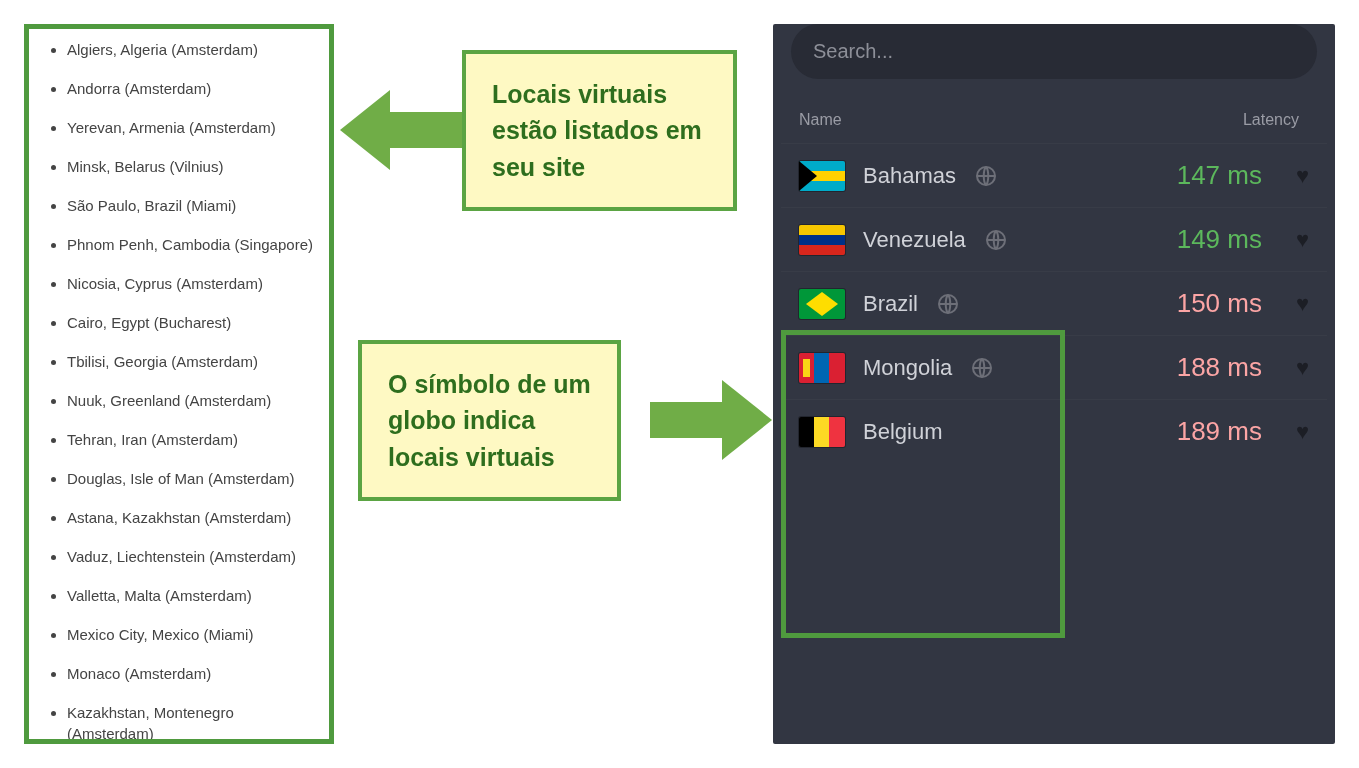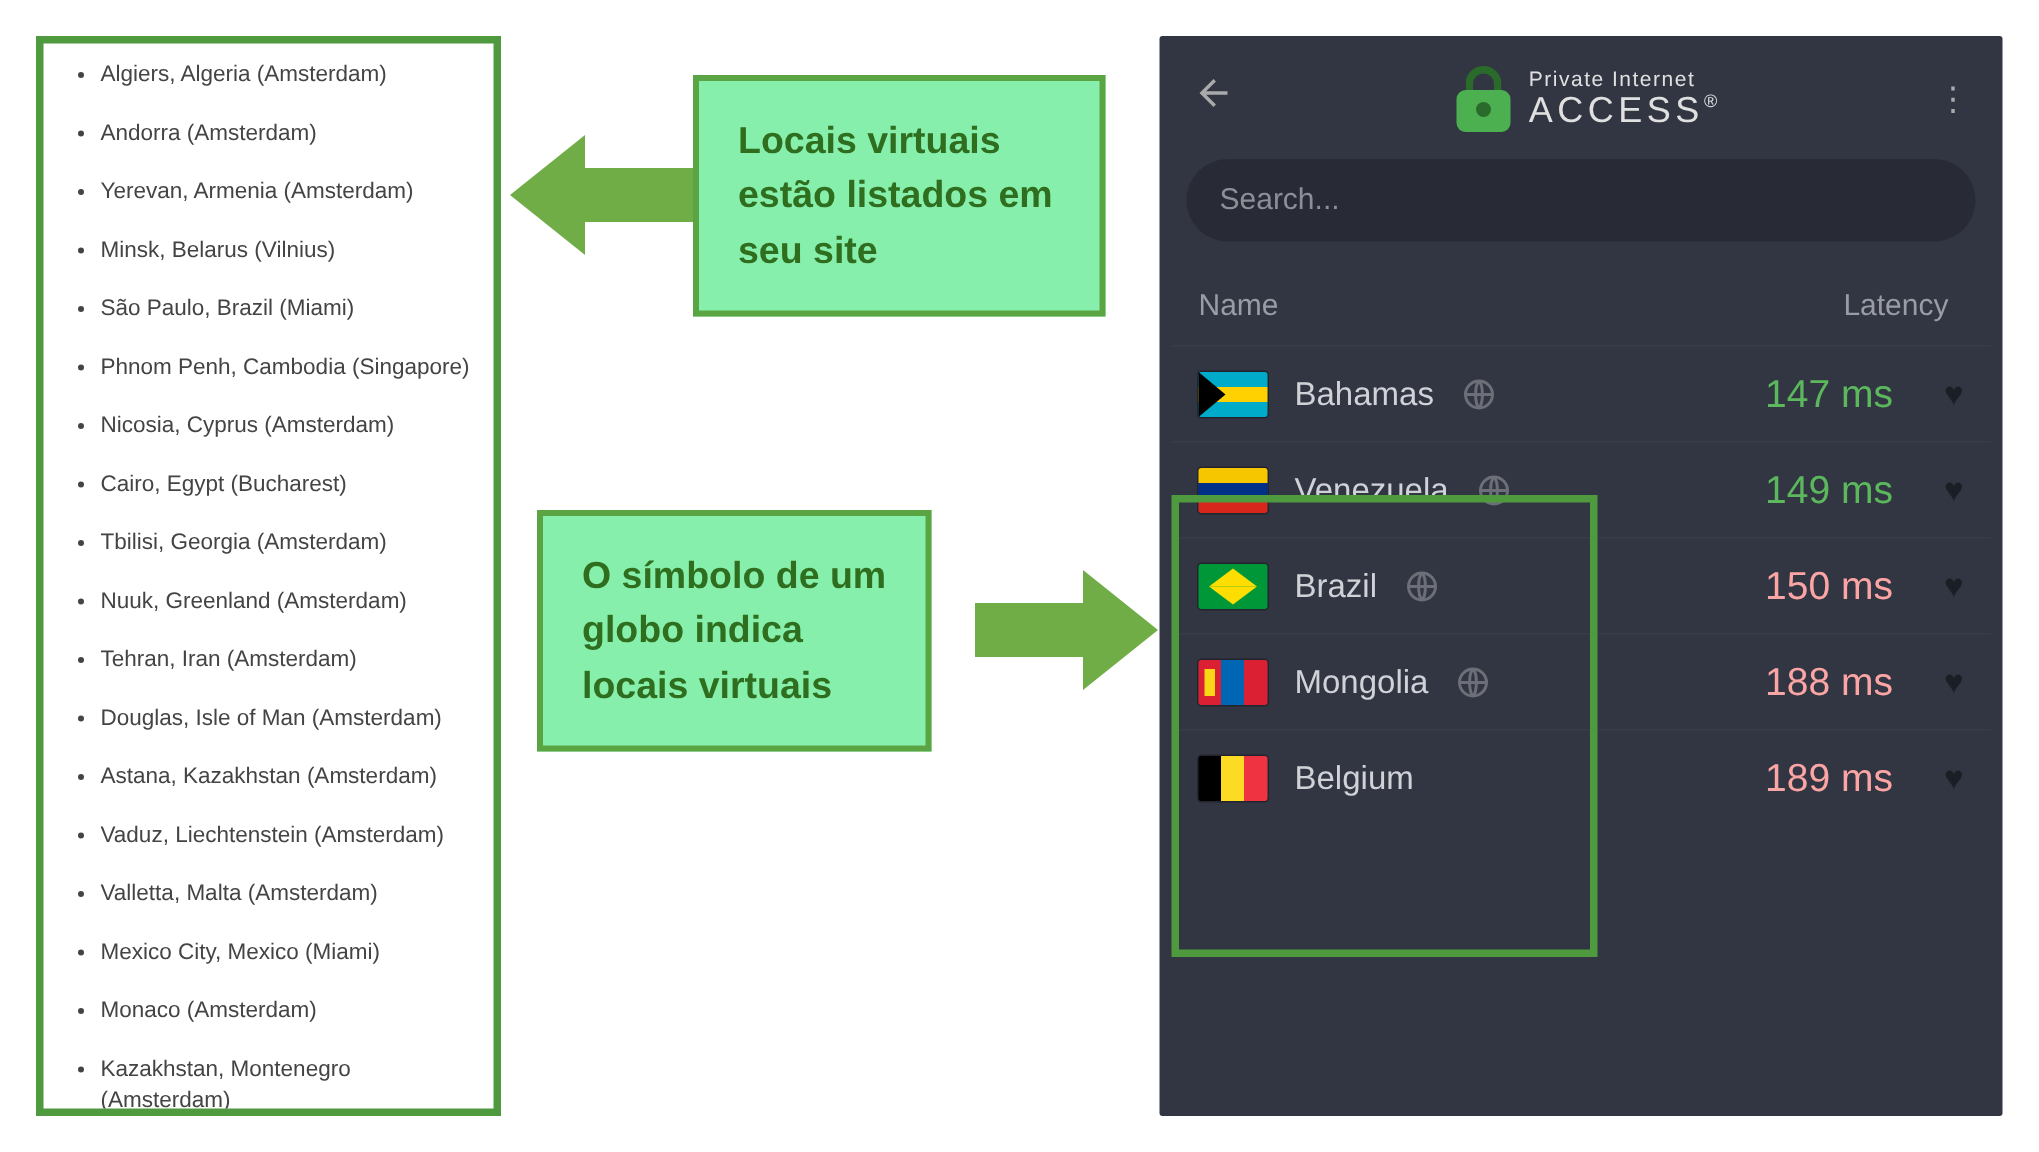--- a/index.html
+++ b/index.html
@@ -28,21 +28,21 @@
   .list-box li {
     color: #444;
     font-size: 15px;
     line-height: 1.4;
     margin-bottom: 18px;
   }
 
   
   .callout {
     position: absolute;
-    background: #86efac;
+    background: #fef9c3;
     border: 4px solid #5ba443;
     padding: 22px 26px;
     font-weight: 700;
     color: #2e6e1e;
     font-size: 25px;
     line-height: 1.45;
   }
   .callout-1 { left: 462px; top: 50px; width: 275px; }
   .callout-2 { left: 358px; top: 340px; width: 263px; }
 
@@ -130,21 +130,21 @@
   .search {
     background: #282b35;
     border-radius: 28px;
     padding: 16px 22px;
     color: #8d8f98; font-size: 20px;
   }
 
   .col-headers {
     display: flex; justify-content: space-between;
     padding: 22px 36px 14px 26px;
-    color: #9a9ca5; font-size: 20px;
+    color: #9a9ca5; font-size: 16px;
   }
 
   .server-list { padding: 0 8px; }
   .server-row {
     display: flex; align-items: center;
     padding: 16px 18px;
     gap: 18px;
     border-top: 1px solid rgba(255,255,255,0.03);
   }
   .flag {
@@ -249,42 +249,20 @@
   <div class="callout callout-1">Locais virtuais estão listados em seu site</div>
 
   <div class="callout callout-2">O símbolo de um globo indica locais virtuais</div>
 
   <div class="arrow right-arrow">
     <div class="shaft"></div>
       <div class="head"></div>
   </div>
 
   <div class="app-panel">
-    <div class="app-header">
-      <div class="back-btn">
-        <svg width="28" height="28" viewBox="0 0 24 24">
-            <path fill="#aaa" d="M20 11H7.8l5.6-5.6L12 4l-8 8 8 8 1.4-1.4L7.8 13H20z"></path>
-          </svg>
-      </div>
-      <div class="logo">
-        <div class="lock-icon">
-          <div class="shackle"></div>
-            <div class="body"></div>
-        </div>
-        <div class="logo-text">
-          <div class="line1">Private Internet</div>
-          <div>
-            <span class="line2">ACCESS</span><span class="reg">®</span>
-          </div>
-        </div>
-      </div>
-      <div class="more-btn">
-        <span>⋮</span>
-      </div>
-    </div>
 
     <div class="search-wrap">
       <div class="search">Search...</div>
     </div>
 
     <div class="col-headers">
       <div>Name</div>
       <div>Latency</div>
     </div>
 

